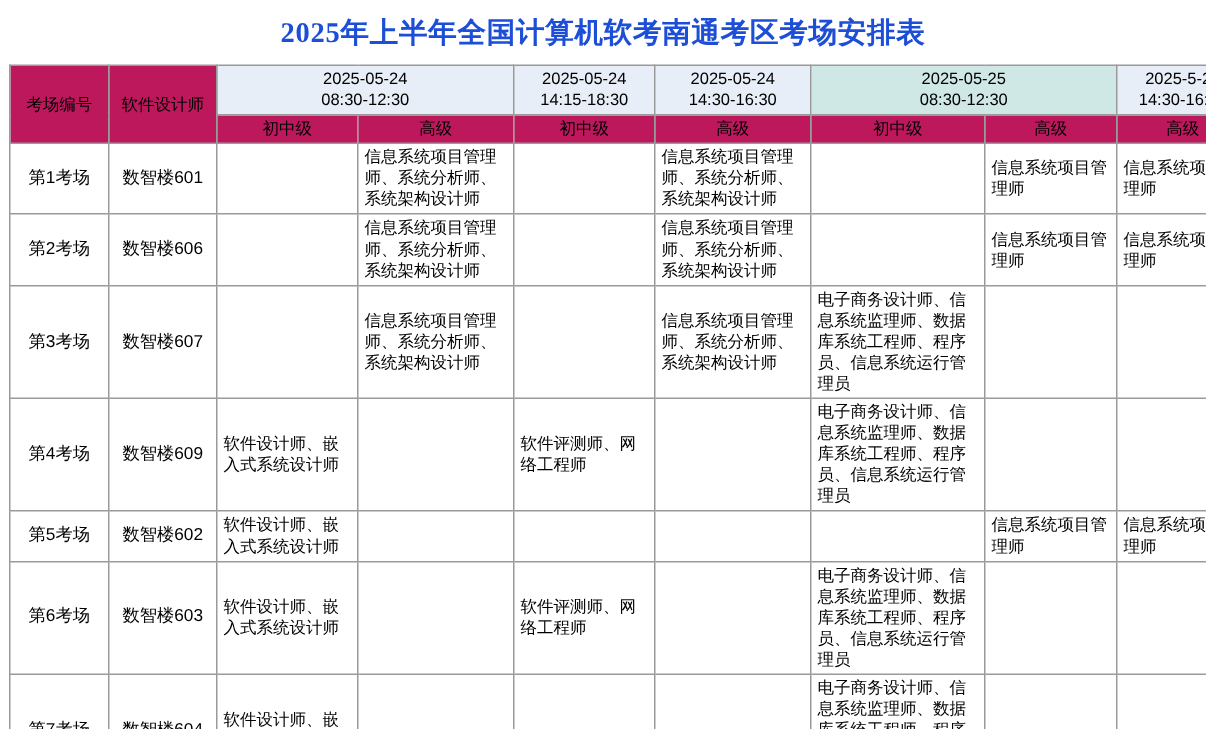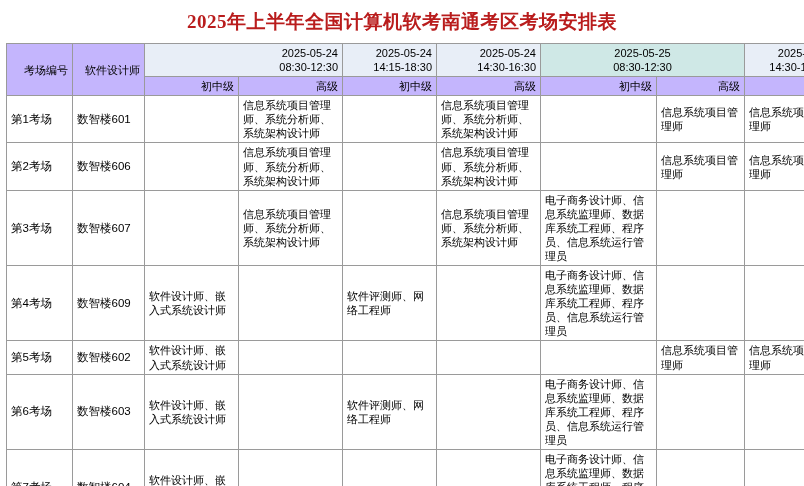--- a/index.html
+++ b/index.html
@@ -22,53 +22,53 @@
     box-sizing: border-box;
     padding: 0 6px;
   }
   .doc-title {
     text-align: center;
     font-family: "Liberation Serif", serif;
     font-weight: bold;
     font-size: 19px;
     letter-spacing: 0.5px;
     padding: 9px 0 8px 0;
-    color: #b91c1c;
+    color: #1d4ed8;
   }
   table.schedule {
     border-collapse: collapse;
     width: 792px;
     table-layout: fixed;
     font-size: 11px;
   }
   table.schedule td, table.schedule th {
     border: 1px solid #9a9a9a;
     vertical-align: middle;
     padding: 2px 4px;
     line-height: 1.28;
     font-weight: normal;
   }
   .hdr-blue {
     background: #e8eef7;
-    text-align: right;
+    text-align: center;
   }
   .hdr-teal {
     background: #cfe8e6;
     text-align: center;
   }
   .hdr-plain {
-    background: #c4b5fd;
-    text-align: right;
+    background: #be185d;
+    text-align: center;
   }
   .col-no, .col-room {
     text-align: center;
     background: #ffffff;
   }
   .row-label {
-    text-align: left;
+    text-align: center;
     font-size: 11.5px;
   }
   .cell {
     text-align: left;
     font-size: 11px;
     color: #000;
   }
   .c-w1 { width: 66px; }
   .c-w2 { width: 72px; }
   .c-w3 { width: 94px; }

